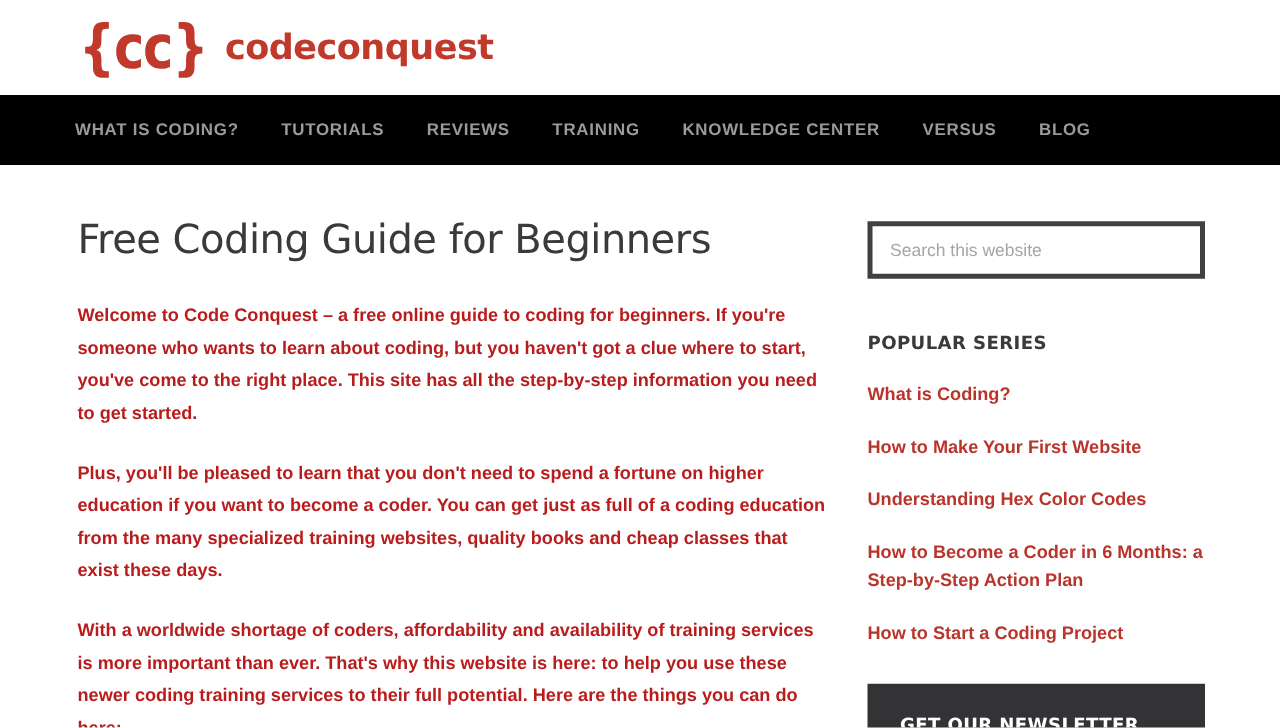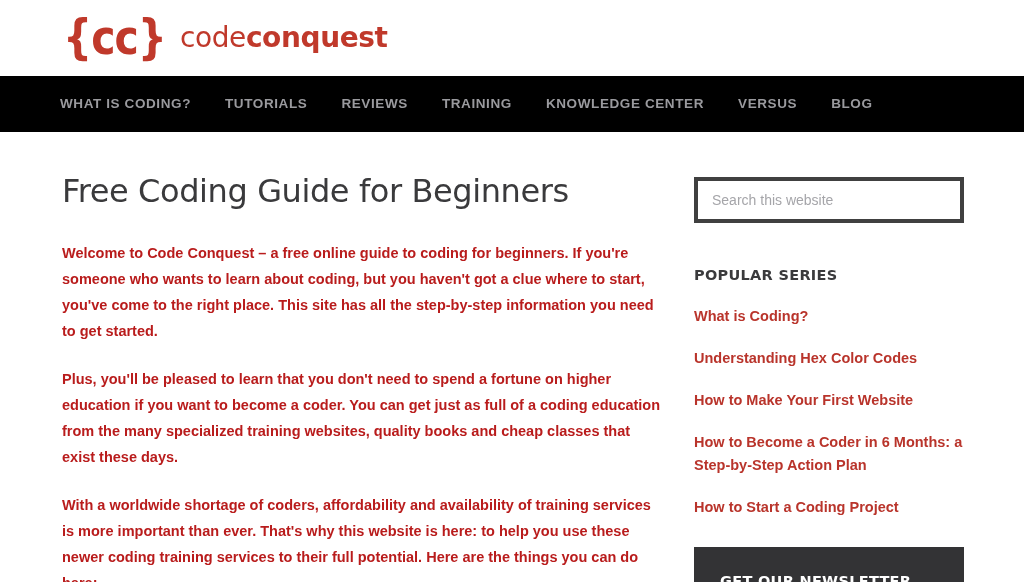--- a/index.html
+++ b/index.html
@@ -40,21 +40,21 @@
   }
 
   #logo-wordmark {
     font-family: "DejaVu Sans", sans-serif;
     font-size: 28px;
     line-height: 1;
     color: #c0392b;
     letter-spacing: -0.4px;
     white-space: nowrap;
   }
-  #logo-word-light { font-weight: 400; }
+  #logo-word-light { font-weight: 700; }
   #logo-word-bold  { font-weight: 700; }
 
   
   #main-nav {
     height: 56px;
     background: #000000;
     display: flex;
     align-items: center;
     padding-left: 60px;
   }
@@ -204,24 +204,24 @@
 
     <input id="search-box" type="text" placeholder="Search this website" style="">
 
     <h3 id="popular-series-heading">POPULAR SERIES</h3>
 
     <ul class="series-list">
       <li>
           <a class="series-link" href="#">What is Coding?</a>
         </li>
       <li>
+          <a class="series-link" href="#">How to Make Your First Website</a>
+        </li>
+      <li>
           <a class="series-link" href="#">Understanding Hex Color Codes</a>
-        </li>
-      <li>
-          <a class="series-link" href="#">How to Make Your First Website</a>
         </li>
       <li>
           <a class="series-link" href="#">How to Become a Coder in 6 Months: a Step-by-Step Action Plan</a>
         </li>
       <li>
           <a class="series-link" href="#">How to Start a Coding Project</a>
         </li>
     </ul>
 
     <div id="newsletter-box">

